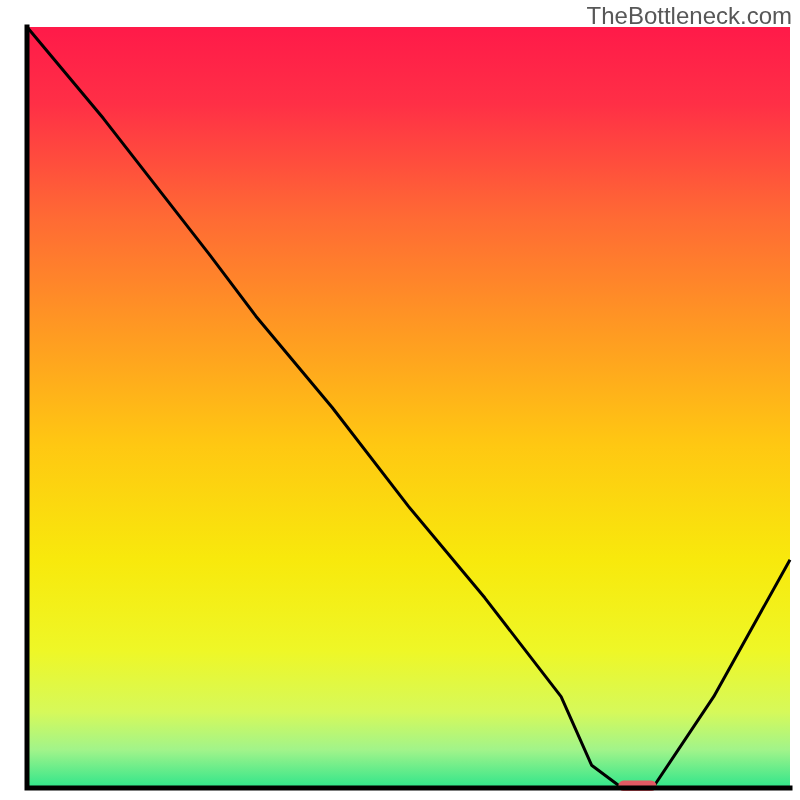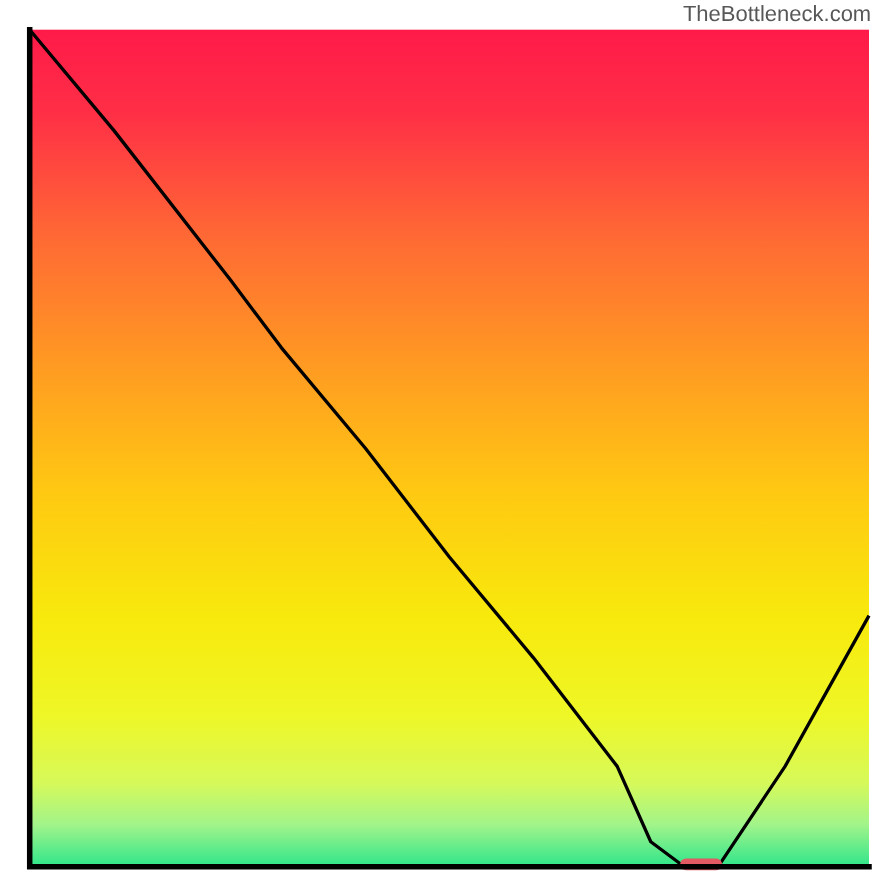--- a/index.html
+++ b/index.html
@@ -13,21 +13,21 @@
   .container {
     position: relative;
     width: 800px;
     height: 800px;
   }
   .watermark {
     position: absolute;
     top: 2px;
     right: 8px;
     font-family: Arial, Helvetica, sans-serif;
-    font-size: 20px;
+    font-size: 24px;
     color: #575757;
     font-weight: 500;
     z-index: 10;
     text-align: right;
   }
   svg {
     display: block;
   }
 </style>
 </head>

